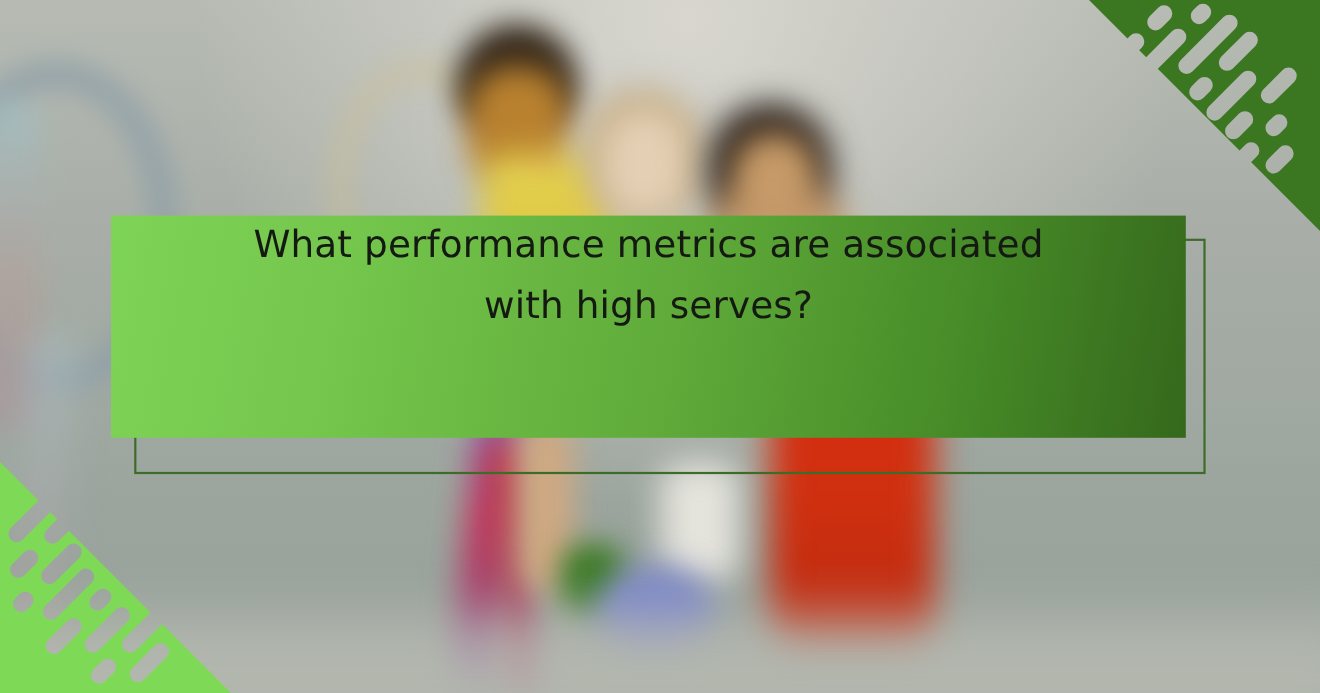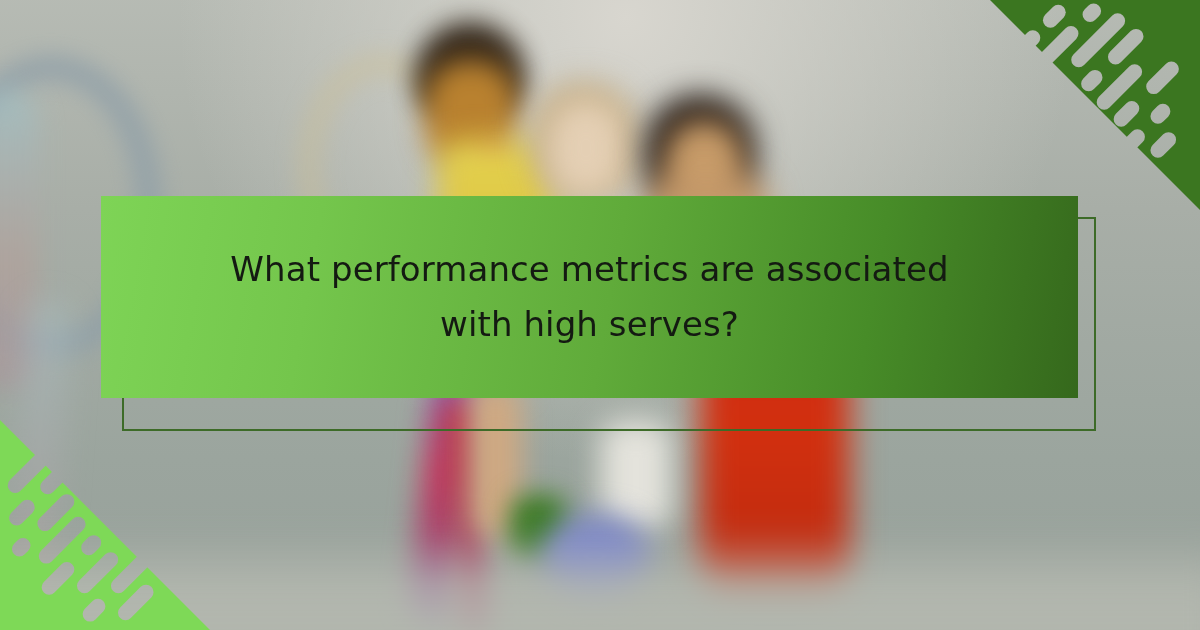--- a/index.html
+++ b/index.html
@@ -228,21 +228,21 @@
 
   
   .card {
     position: absolute;
     left: 101px;
     top: 196px;
     width: 977px;
     height: 202px;
     background: linear-gradient(100deg, #7ed456 0%, #74c64c 22%, #60ab3a 52%, #478c28 78%, #35681c 100%);
     display: flex;
-    align-items: center;
+    align-items: flex-start;
     justify-content: center;
     box-sizing: border-box;
     padding: 0 60px;
   }
   .card-title {
     margin: 0;
     color: #141a12;
     font-size: 34px;
     font-weight: 400;
     line-height: 1.62;

